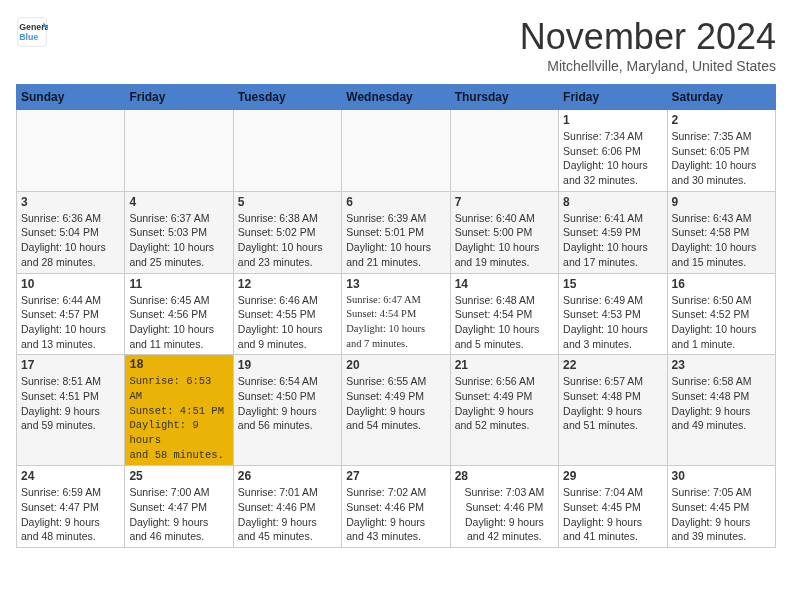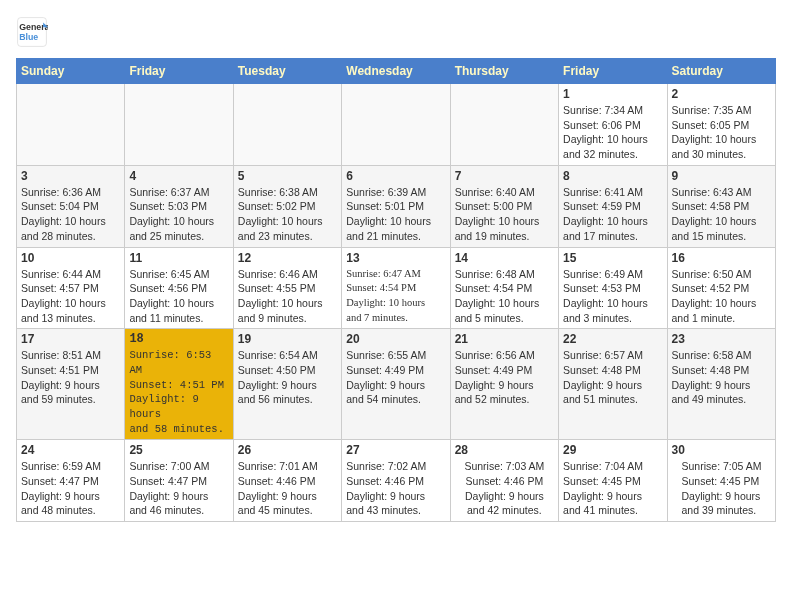--- a/index.html
+++ b/index.html
@@ -37,21 +37,21 @@
       font-size: 14px;
       color: #555;
     }
     .calendar {
       width: 100%;
       border-collapse: collapse;
       font-size: 11px;
     }
     .calendar th {
       background-color: #4a7fcb;
-      color: #fef9c3;
+      color: #0f172a;
       padding: 5px 4px;
       text-align: left;
       font-size: 12px;
       border: 1px solid #4a7fcb;
     }
     .calendar td {
       border: 1px solid #ccc;
       vertical-align: top;
       padding: 3px 4px;
       width: 108px;
@@ -84,20 +84,24 @@
 
 <div class="header">
   <div class="logo">
     <svg class="logo-icon" viewBox="0 0 40 40">
       <rect x="2" y="2" width="36" height="36" rx="4" fill="#fff" stroke="#ddd" stroke-width="1"></rect>
       <text x="4" y="18" font-size="11" font-weight="bold" fill="#333" font-family="Arial">General</text>
       <text x="4" y="30" font-size="11" font-weight="bold" fill="#4a90d9" font-family="Arial">Blue</text>
       <polygon points="34,8 40,14 34,14" fill="#4a90d9"></polygon>
     </svg>
   </div>
+  <div class="title-block">
+    <div class="month-title">November 2024</div>
+    <div class="subtitle">Mitchellville, Maryland, United States</div>
+  </div>
 </div>
 
 <table class="calendar">
   <thead>
     <tr>
     <th>Sunday</th>
         <th>Friday</th>
         <th>Tuesday</th>
         <th>Wednesday</th>
         <th>Thursday</th>
@@ -318,20 +322,20 @@
         </td>
         <td>
           <div class="day-number">29</div>
           <div class="day-info" style="white-space: pre-line;">Sunrise: 7:04 AM
 Sunset: 4:45 PM
 Daylight: 9 hours
 and 41 minutes.</div>
         </td>
         <td>
           <div class="day-number">30</div>
-          <div class="day-info" style="white-space: pre-line; margin-left: 10px;">Sunrise: 7:05 AM
+          <div class="day-info" style="white-space: pre-line;">Sunrise: 7:05 AM
 Sunset: 4:45 PM
 Daylight: 9 hours
 and 39 minutes.</div>
         </td>
       </tr>
     </tbody>
 </table>
 
 </body></html>

